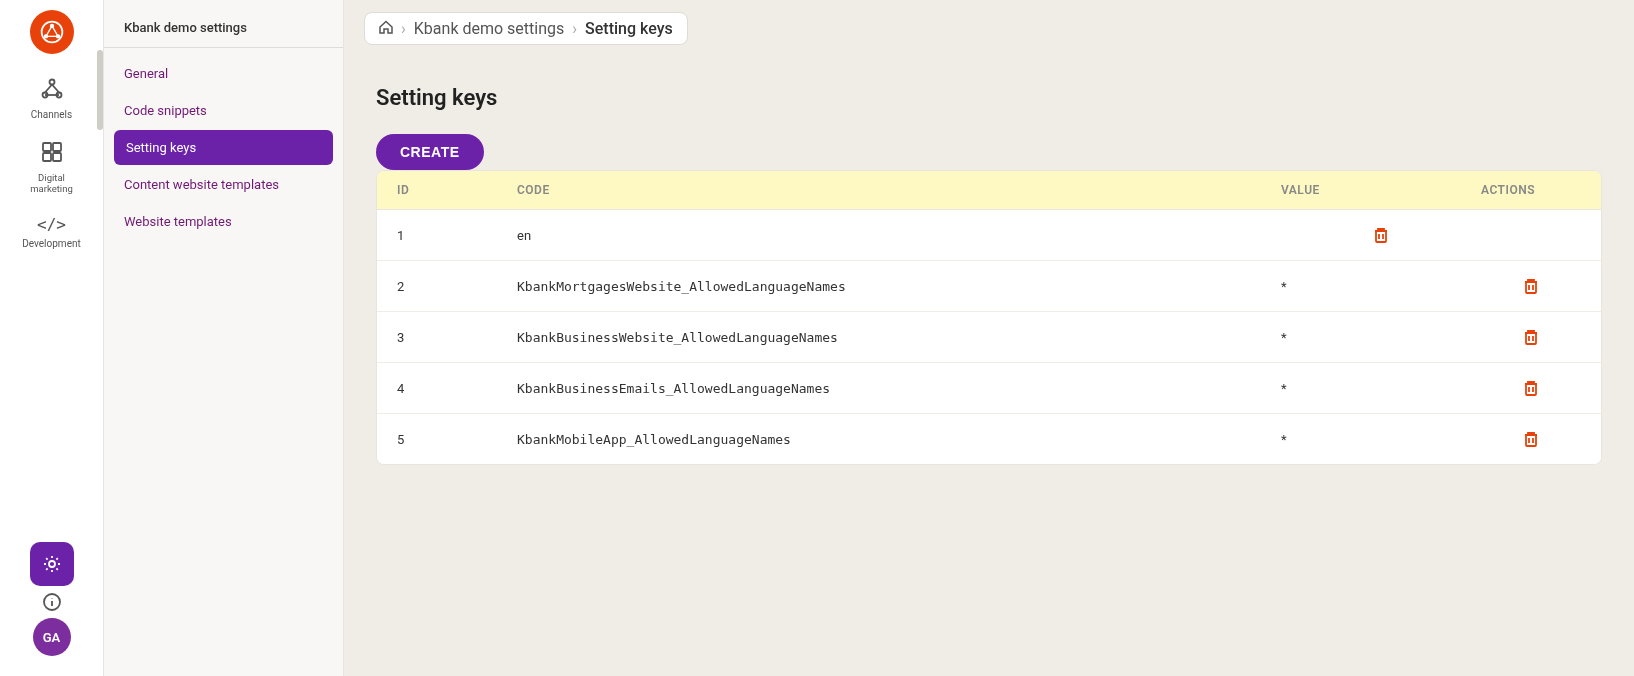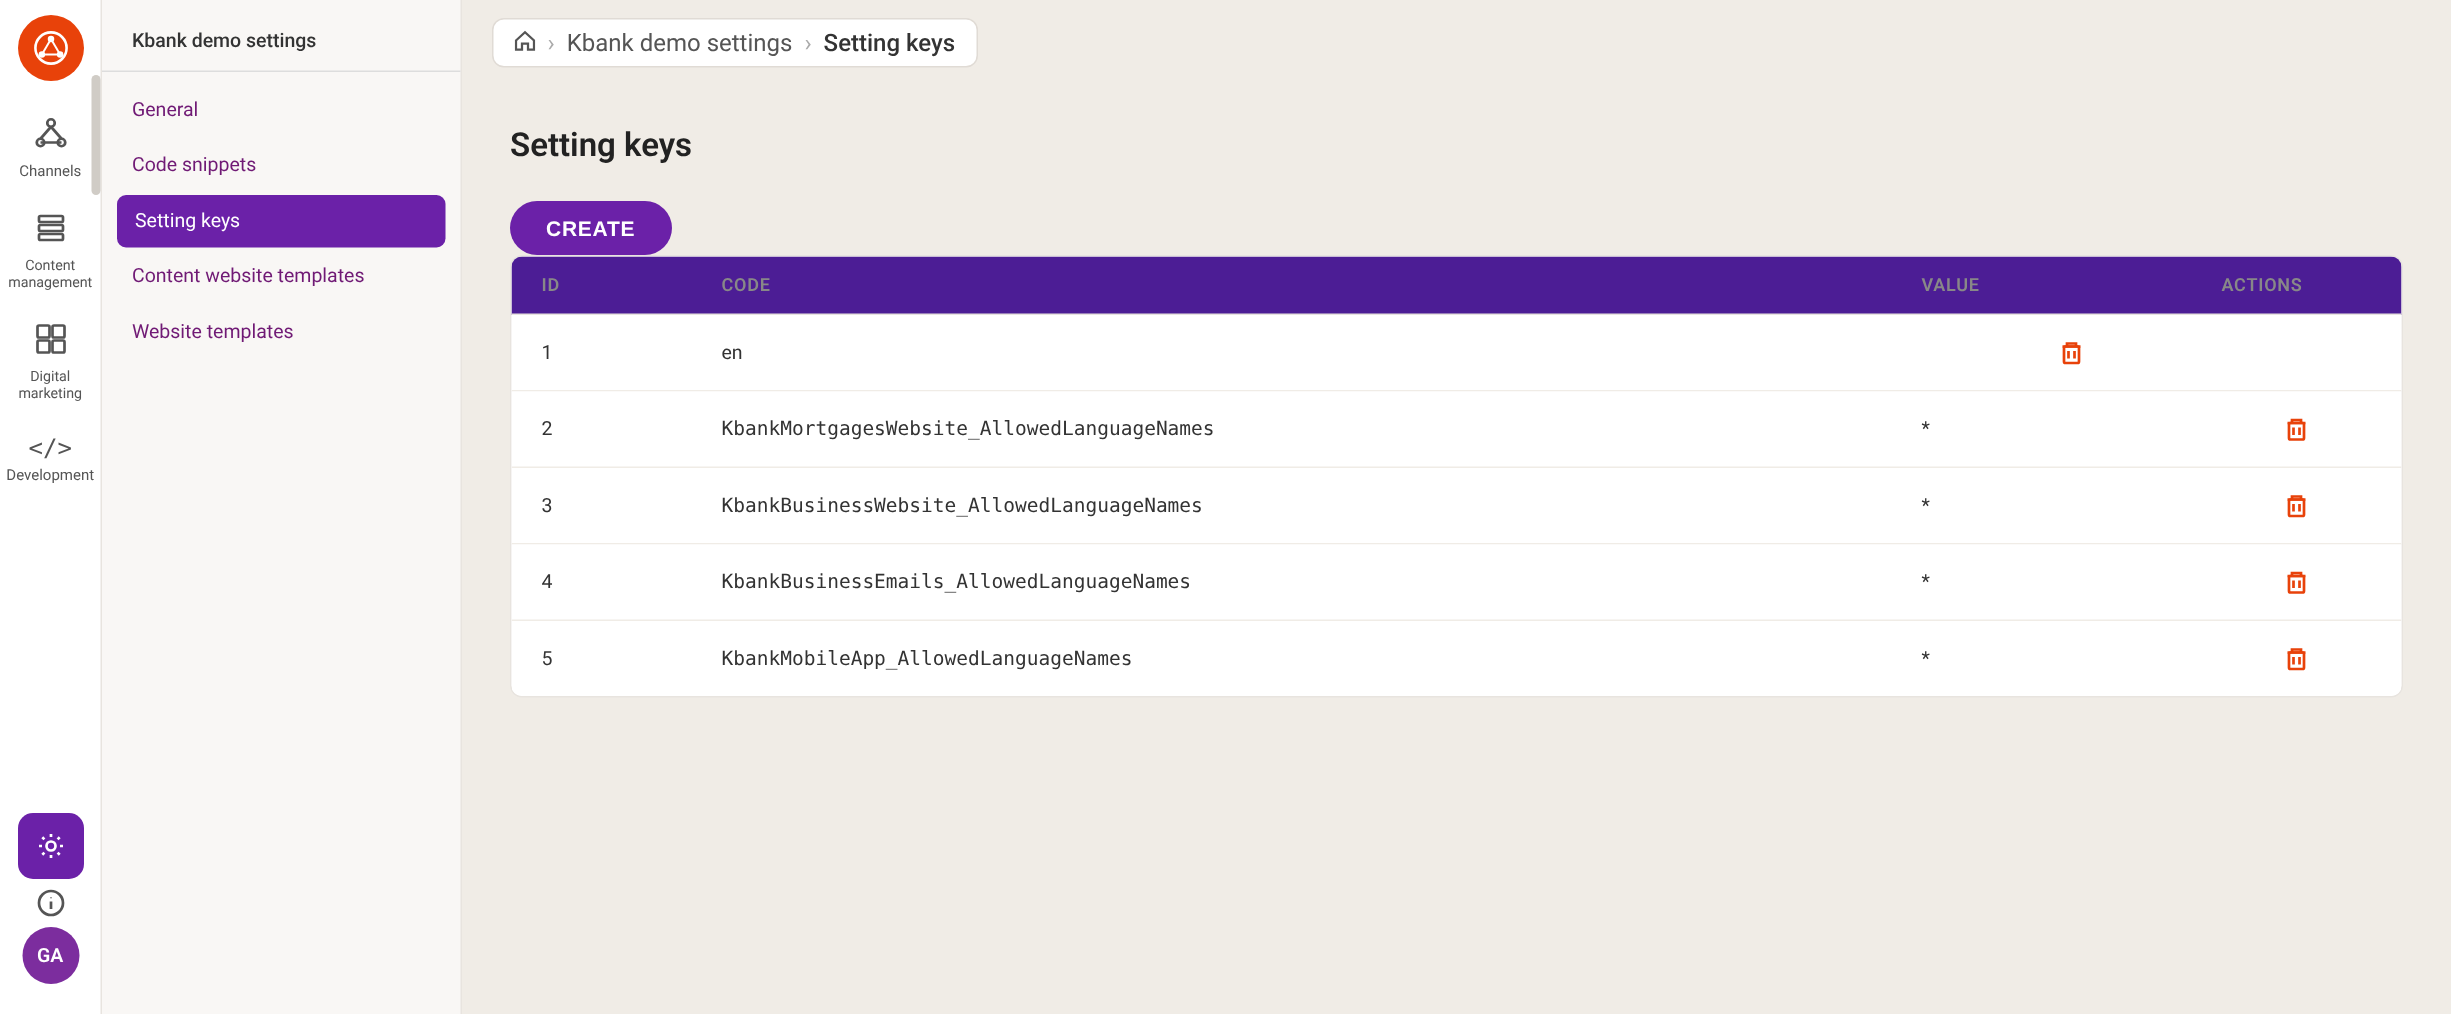--- a/index.html
+++ b/index.html
@@ -6,21 +6,21 @@
     body {
       font-family: -apple-system, BlinkMacSystemFont, 'Segoe UI', Roboto, sans-serif;
       background: #f0ece6;
       display: flex;
       height: 676px;
       overflow: hidden;
     }
 
     
     .sidebar {
-      width: 68px;
+      width: 104px;
       background: #fff;
       display: flex;
       flex-direction: column;
       align-items: center;
       padding: 10px 0;
       gap: 4px;
       border-right: 1px solid #e8e4df;
       flex-shrink: 0;
       position: relative;
     }
@@ -208,21 +208,21 @@
       background: white;
       border-radius: 8px;
       overflow: hidden;
       border: 1px solid #e8e4df;
     }
 
     .table-header {
       display: grid;
       grid-template-columns: 120px 1fr 200px 100px;
       padding: 12px 20px;
-      background: #4c1d95;
+      background: #fef9c3;
       border-bottom: 1px solid #e8e4df;
     }
 
     .table-header-cell {
       font-size: 12px;
       font-weight: 600;
       color: #888;
       text-transform: uppercase;
       letter-spacing: 0.5px;
     }
@@ -281,31 +281,20 @@
         <circle cx="4" cy="17" r="2.5"></circle>
         <circle cx="18" cy="17" r="2.5"></circle>
         <line x1="11" y1="6.5" x2="4" y2="14.5"></line>
         <line x1="11" y1="6.5" x2="18" y2="14.5"></line>
         <line x1="4" y1="17" x2="18" y2="17"></line>
       </svg>
     </span>
     <span class="label">Channels</span>
   </div>
 
-  <div class="sidebar-item">
-    <span class="icon">
-      <svg width="22" height="22" viewBox="0 0 22 22" fill="none" stroke="#555" stroke-width="1.8">
-        <rect x="3" y="3" width="16" height="4" rx="1"></rect>
-        <rect x="3" y="9" width="16" height="4" rx="1"></rect>
-        <rect x="3" y="15" width="16" height="4" rx="1"></rect>
-      </svg>
-    </span>
-    <span class="label" style="white-space:pre-line;text-align:center;font-size:9.5px">Content
-management</span>
-  </div>
 
   <div class="sidebar-item">
     <span class="icon">
       <svg width="22" height="22" viewBox="0 0 22 22" fill="none" stroke="#555" stroke-width="1.8">
         <rect x="2" y="2" width="8" height="8" rx="1"></rect>
         <rect x="12" y="2" width="8" height="8" rx="1"></rect>
         <rect x="2" y="12" width="8" height="8" rx="1"></rect>
         <rect x="12" y="12" width="8" height="8" rx="1"></rect>
       </svg>
     </span>

